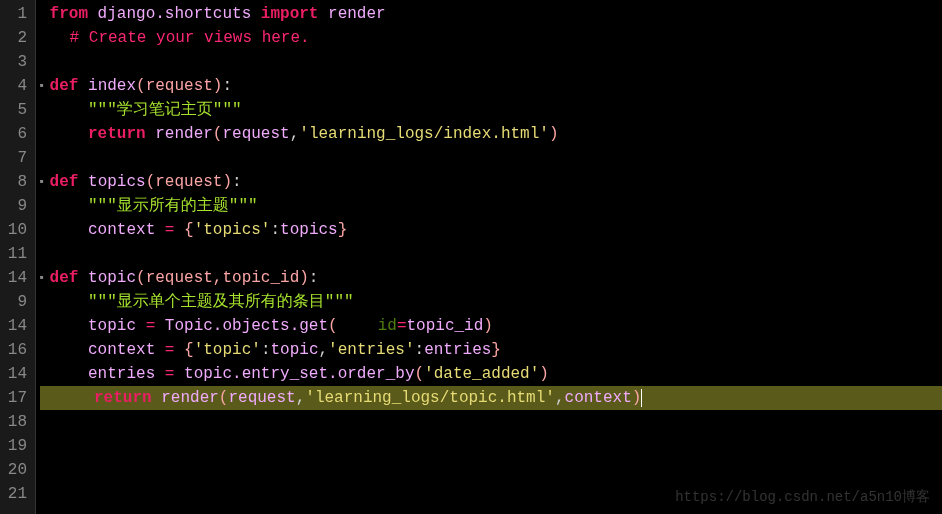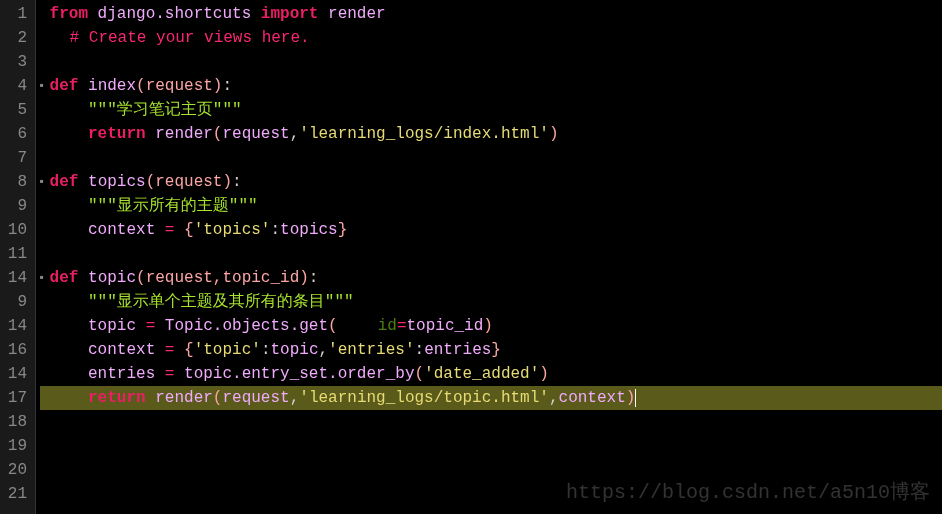--- a/index.html
+++ b/index.html
@@ -41,20 +41,21 @@
       position: relative;
     }
     .code-line {
       height: 24px;
       line-height: 24px;
       white-space: pre;
       position: relative;
     }
     .code-line.highlighted {
       background: #5a5a1a;
+      padding-left: 6px;
     }
     .fold-marker {
       position: absolute;
       left: -2px;
       color: #888;
       font-size: 12px;
       cursor: pointer;
     }
     .kw { color: #e91e63; font-weight: bold; text-align: right; }
     .str { color: #a6e22e; }
@@ -63,21 +64,21 @@
     .param { color: #4d7c0f; margin-left: 40px; }
     .op { color: #f92672; }
     .id { color: #f0abfc; }
     .punct { color: #d0d0d0; }
     .paren { color: #fca5a5; }
     .watermark {
       position: absolute;
       bottom: 6px;
       right: 12px;
       color: rgba(200,200,200,0.25);
-      font-size: 20px;
+      font-size: 14px;
       pointer-events: none;
     }
     .cursor {
       display: inline-block;
       width: 1px;
       height: 18px;
       background: #fff;
       vertical-align: middle;
     }
   </style>

